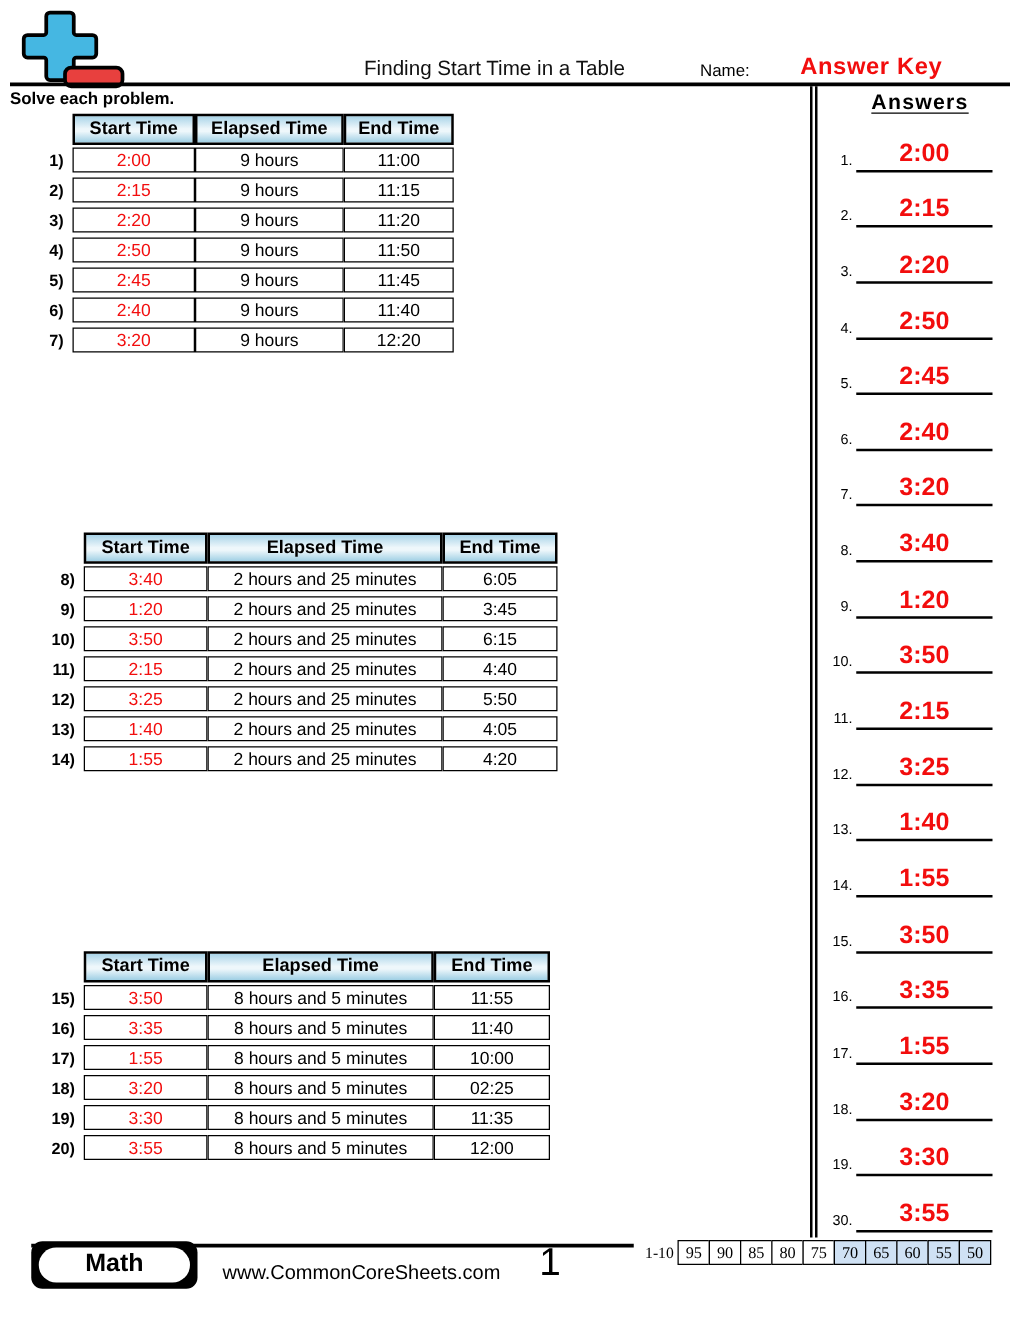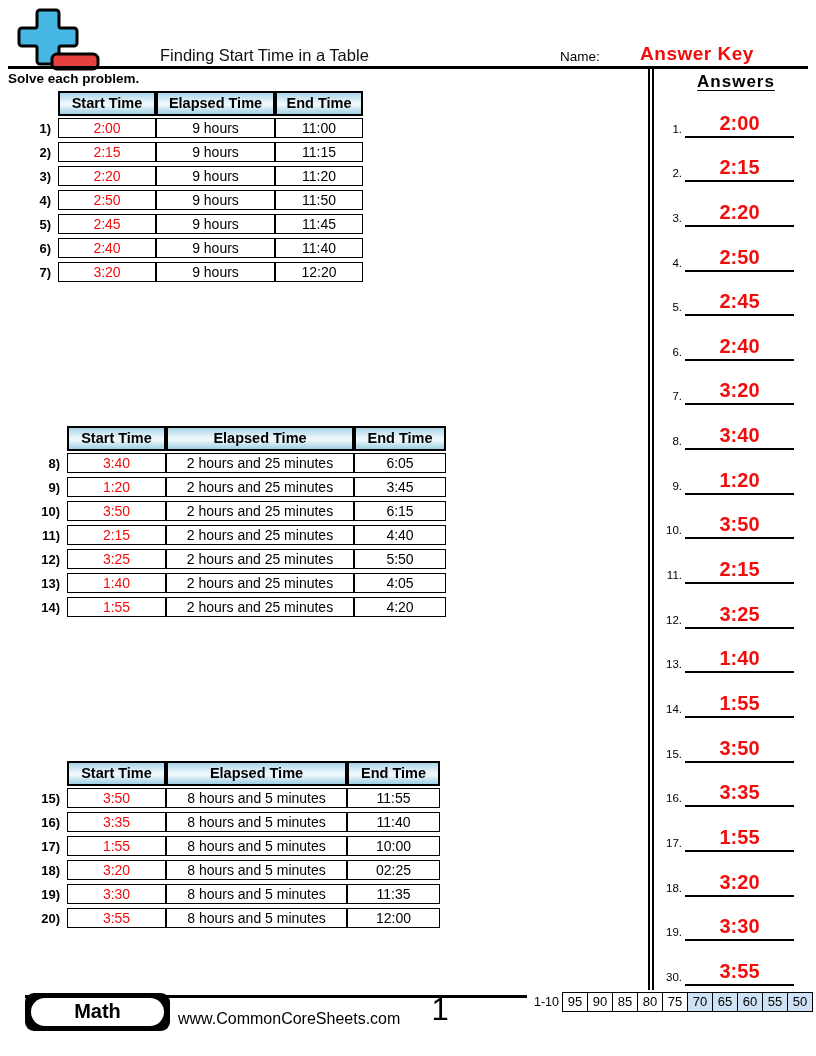--- a/index.html
+++ b/index.html
@@ -3,21 +3,21 @@
 <meta charset="utf-8">
 <style>
   * { margin:0; padding:0; box-sizing:border-box; }
   body { background:#888; font-family:"Liberation Sans", sans-serif; }
   .page {
     position:relative; width:816px; height:1056px; margin:0 auto;
     background:#fff; overflow:hidden; color:#000;
   }
   
   .logo-svg { position:absolute; left:14px; top:8px; }
-  .title { position:absolute; left:160px; top:46px; width:340px; text-align:left;
+  .title { position:absolute; left:160px; top:46px; width:340px; text-align:right;
            font-size:16.5px; color:#111; }
   .name-label { position:absolute; left:560px; top:49px; font-size:13.5px; }
   .name-value { position:absolute; left:622px; top:43px; width:150px; text-align:center;
                 font-size:19px; font-weight:bold; color:var(--answer-red); letter-spacing:.5px; }
   .header-line { position:absolute; left:8px; top:66px; width:800px; height:3px; background:#000; }
   .instructions { position:absolute; left:8px; top:71px; font-size:13.5px; font-weight:bold; }
   
   .answers-divider { position:absolute; left:648px; top:69px; height:921px; width:6px;
                      border-left:2px solid #000; border-right:2px solid #000; }
   .answers-heading { position:absolute; left:680px; top:72px; width:112px; text-align:center;
@@ -44,29 +44,29 @@
                       var(--table-header-mid) 48%, var(--table-header-mid) 58%,
                       var(--table-header-bottom) 100%); }
   .cell { border:1px solid #000; height:20px; line-height:18px; text-align:center;
           font-size:14px; background:#fff; }
   .red { color:var(--answer-red); }
   .tbl0 .c0 { width:98px; }  .tbl0 .c1 { width:119px; } .tbl0 .c2 { width:88px; }
   .tbl1 .c0 { width:99px; }  .tbl1 .c1 { width:188px; } .tbl1 .c2 { width:92px; }
   .tbl2 .c0 { width:99px; }  .tbl2 .c1 { width:181px; } .tbl2 .c2 { width:93px; }
   
   .footer-line { position:absolute; left:25px; top:995px; width:505px; height:3px; background:#000; }
-  .subject-badge { position:absolute; left:25px; top:993px; width:145px; height:38px;
+  .subject-badge { position:absolute; left:25px; top:993px; width:133px; height:38px;
                    background:#000; border-radius:9px; }
   .subject-pill { position:absolute; left:6px; top:5px; right:6px; bottom:5px;
                   background:#fff; border-radius:15px; text-align:center;
                   font-size:20px; font-weight:bold; line-height:27px; }
   .website { position:absolute; left:178px; top:1010px; font-size:16px; }
   .page-number { position:absolute; left:415px; top:992px; width:50px; text-align:center;
                  font-size:31px; }
-  .score-grid { position:absolute; left:527px; top:992px; }
+  .score-grid { position:absolute; left:507px; top:992px;font-family:Liberation Serif, serif; }
   .sg-row { display:flex; height:20px; }
   .sg-row + .sg-row { margin-top:-1px; }
   .sg-label { width:36px; text-align:right; padding-right:4px; font-size:12.5px;
               line-height:20px; background:#fff; }
   .sg-cell { width:26px; height:20px; border:1px solid #000; margin-left:-1px;
              text-align:center; font-size:13px; line-height:18px; background:#fff; }
   .sg-cell.shaded { background:var(--score-shade); }
 </style>
 </head>
 <body>

